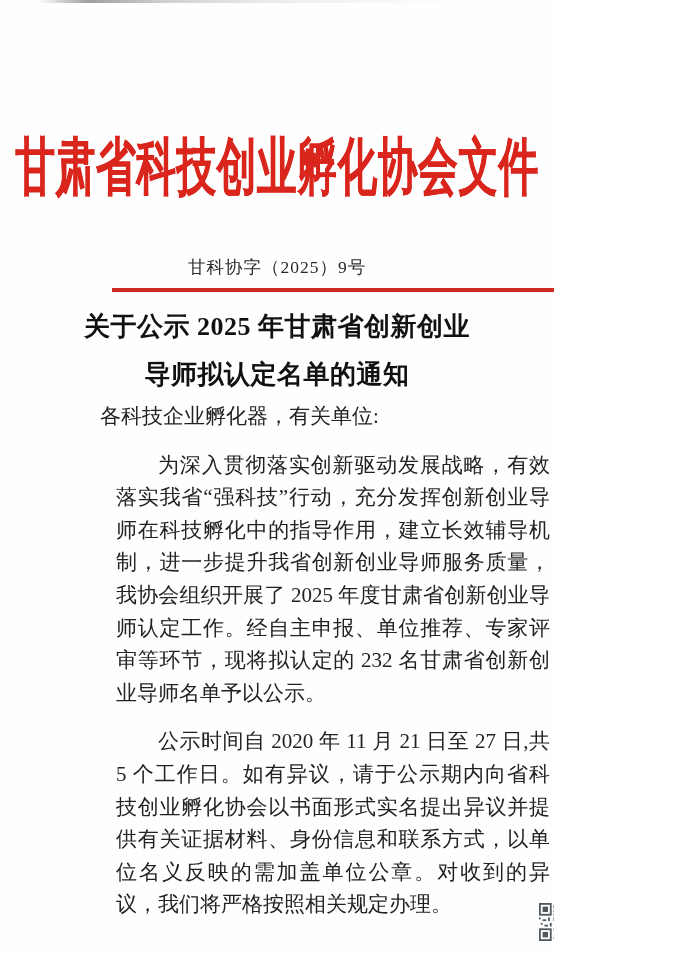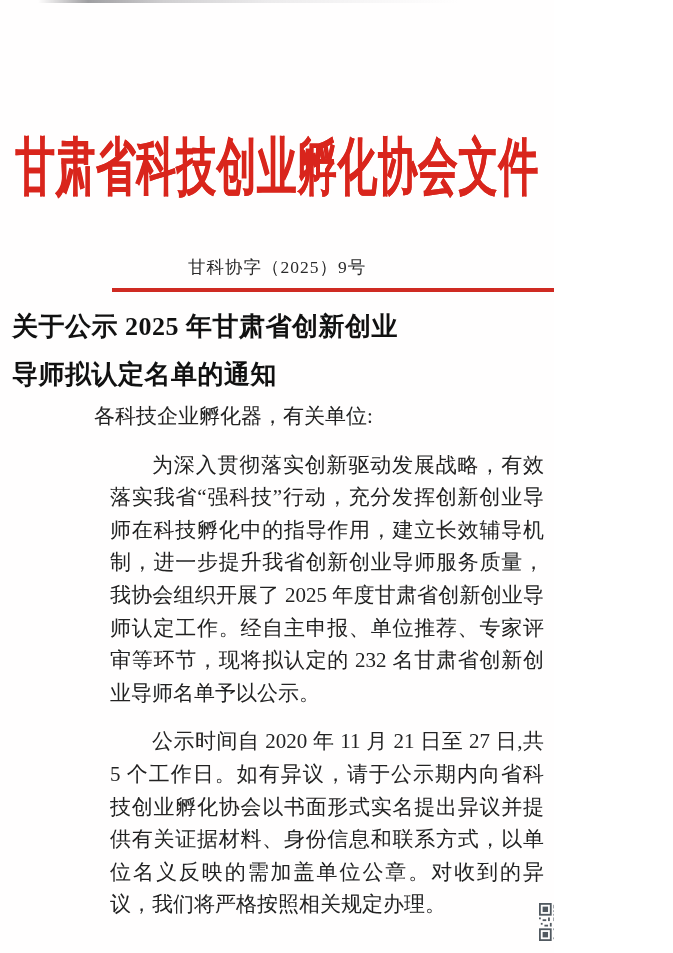--- a/index.html
+++ b/index.html
@@ -68,33 +68,34 @@
     top: 288px;
     left: 112px;
     width: 463px;
     height: 3.5px;
     background: #cf2a22;
   }
 
   .doc-title {
     position: absolute;
     top: 303px;
-    left: 12px;
+    left: 0;
     width: 100%;
+    text-align: center;
     font-weight: bold;
     font-size: 26px;
     line-height: 48px;
     color: #111;
     letter-spacing: 0.5px;
   }
 
   .doc-body {
     position: absolute;
     top: 400px;
-    left: 94px;
+    left: 100px;
     width: 466px;
     font-size: 21px;
     line-height: 32.6px;
     text-align: justify;
     color: #222;
   }
   .salutation {
     margin: 0 0 12px 0;
   }
   .doc-body p.para {

